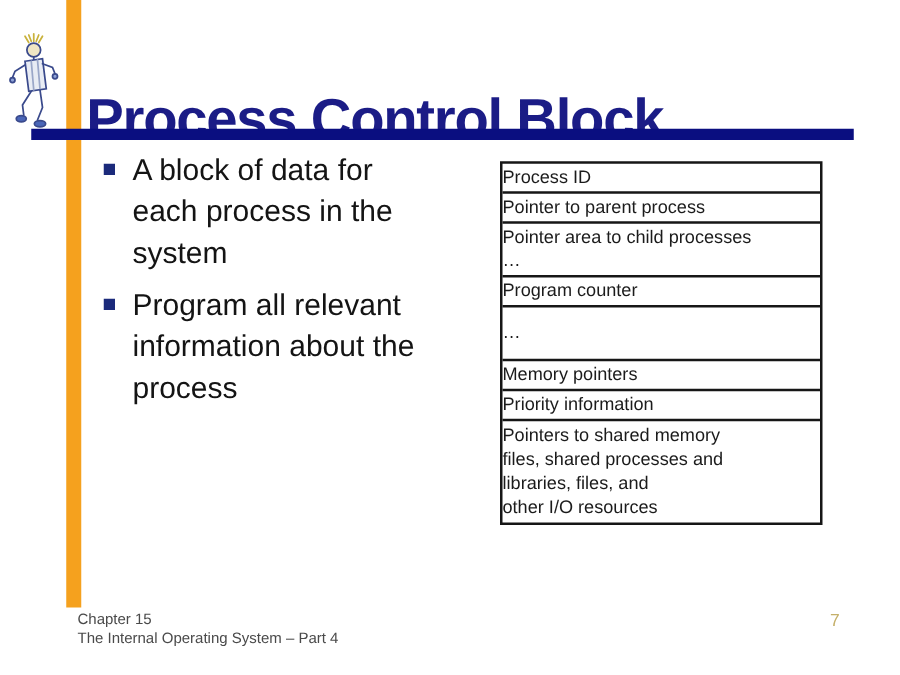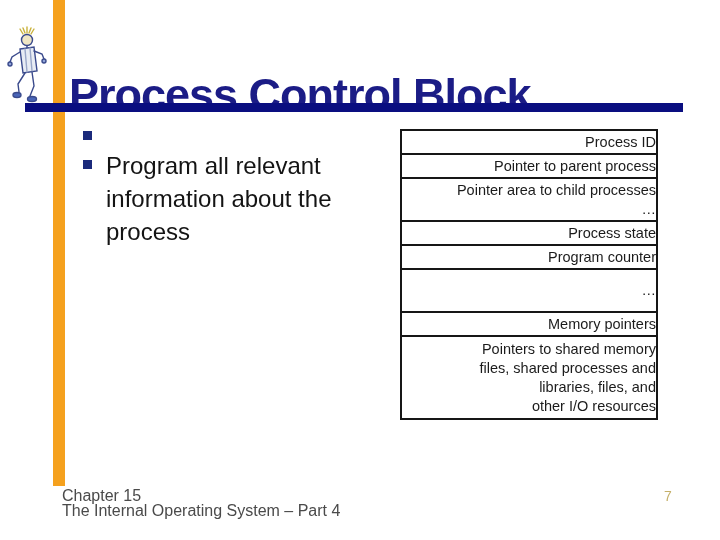--- a/index.html
+++ b/index.html
@@ -35,33 +35,33 @@
   .bullet-line{
     font-size:24px;line-height:33px;color:#141414;
   }
   .pcb-table{
     position:absolute;left:400px;top:129px;width:258px;
     border:2px solid #161616;background:#ffffff;box-sizing:border-box;
   }
   .pcb-row{
     border-bottom:2px solid #161616;
     display:flex;flex-direction:column;justify-content:center;align-items:center;
-    text-align:right;
+    text-align:left;
   }
   .pcb-row:last-child{border-bottom:none;}
   .h1{height:22px;}
   .h2{height:41px;}
   .h4{height:81px;}
   .pcb-line{
     font-size:14.5px;line-height:19px;color:#1b1b1b;
     width:100%;
   }
   .footer{
     position:absolute;left:62px;top:488px;
-    font-size:16px;line-height:15px;color:#4a4a4a;
+    font-size:12px;line-height:15px;color:#4a4a4a;
   }
   .page-number{
     position:absolute;left:664px;top:488px;
     font-size:14px;color:#c5b06a;
   }
 </style>
 </head>
 <body>
 
 <div class="accent-bar"></div>
@@ -83,20 +83,25 @@
     <ellipse cx="26" cy="73" rx="4.5" ry="2.5" fill="#4a66b8"></ellipse>
   </g>
 </svg>
 
 <div class="slide-title">Process Control Block</div>
 <div class="title-underline"></div>
 
 <div class="bullets">
   <div class="bullet-item">
     <span class="bullet-square"></span>
+    <div>
+      <div class="bullet-line">A block of data for</div>
+      <div class="bullet-line">each process in the</div>
+      <div class="bullet-line">system</div>
+    </div>
   </div>
   <div class="bullet-item">
     <span class="bullet-square"></span>
     <div>
       <div class="bullet-line">Program all relevant</div>
       <div class="bullet-line">information about the</div>
       <div class="bullet-line">process</div>
     </div>
   </div>
 </div>
@@ -106,30 +111,30 @@
     <div class="pcb-line">Process ID</div>
   </div>
   <div class="pcb-row h1">
     <div class="pcb-line">Pointer to parent process</div>
   </div>
   <div class="pcb-row h2">
     <div class="pcb-line">Pointer area to child processes</div>
     <div class="pcb-line">…</div>
   </div>
   <div class="pcb-row h1">
-    <div class="pcb-line">Process state</div>
-  </div>
-  <div class="pcb-row h1">
     <div class="pcb-line">Program counter</div>
   </div>
   <div class="pcb-row h2">
     <div class="pcb-line">…</div>
   </div>
   <div class="pcb-row h1">
     <div class="pcb-line">Memory pointers</div>
+  </div>
+  <div class="pcb-row h1">
+    <div class="pcb-line">Priority information</div>
   </div>
   <div class="pcb-row h4">
     <div class="pcb-line">Pointers to shared memory</div>
     <div class="pcb-line">files, shared processes and</div>
     <div class="pcb-line">libraries, files, and</div>
     <div class="pcb-line">other I/O resources</div>
   </div>
 </div>
 
 <div class="footer">

